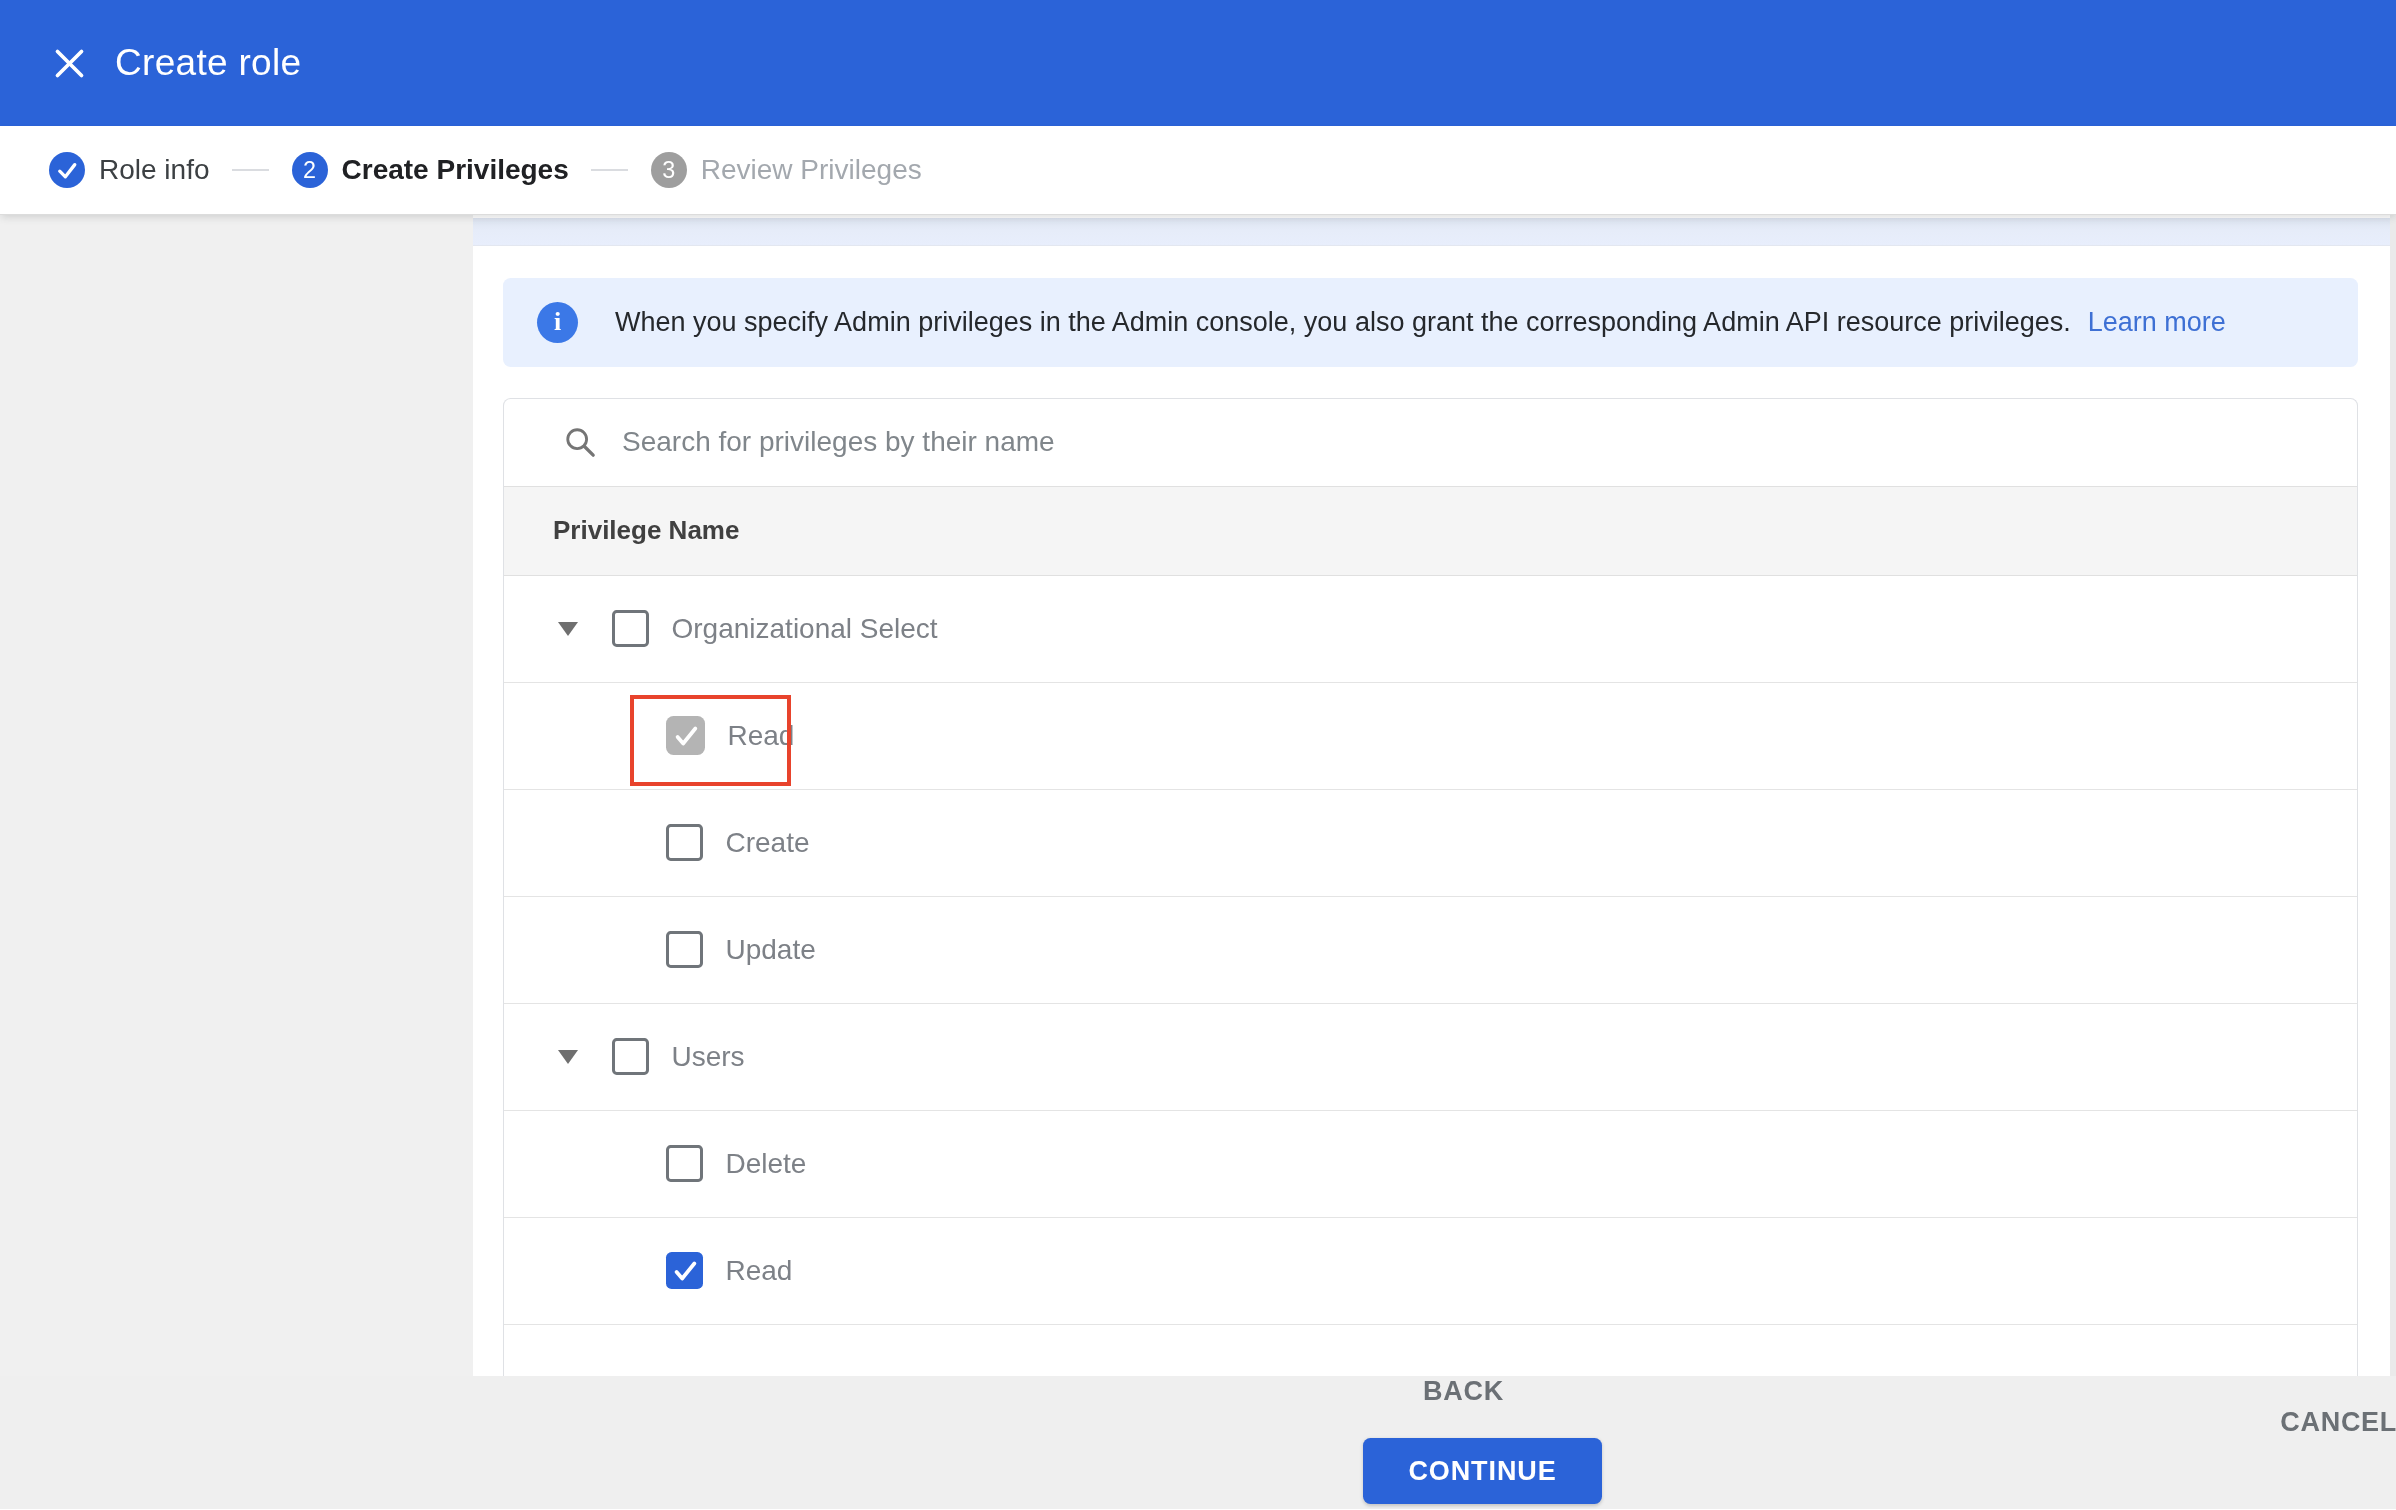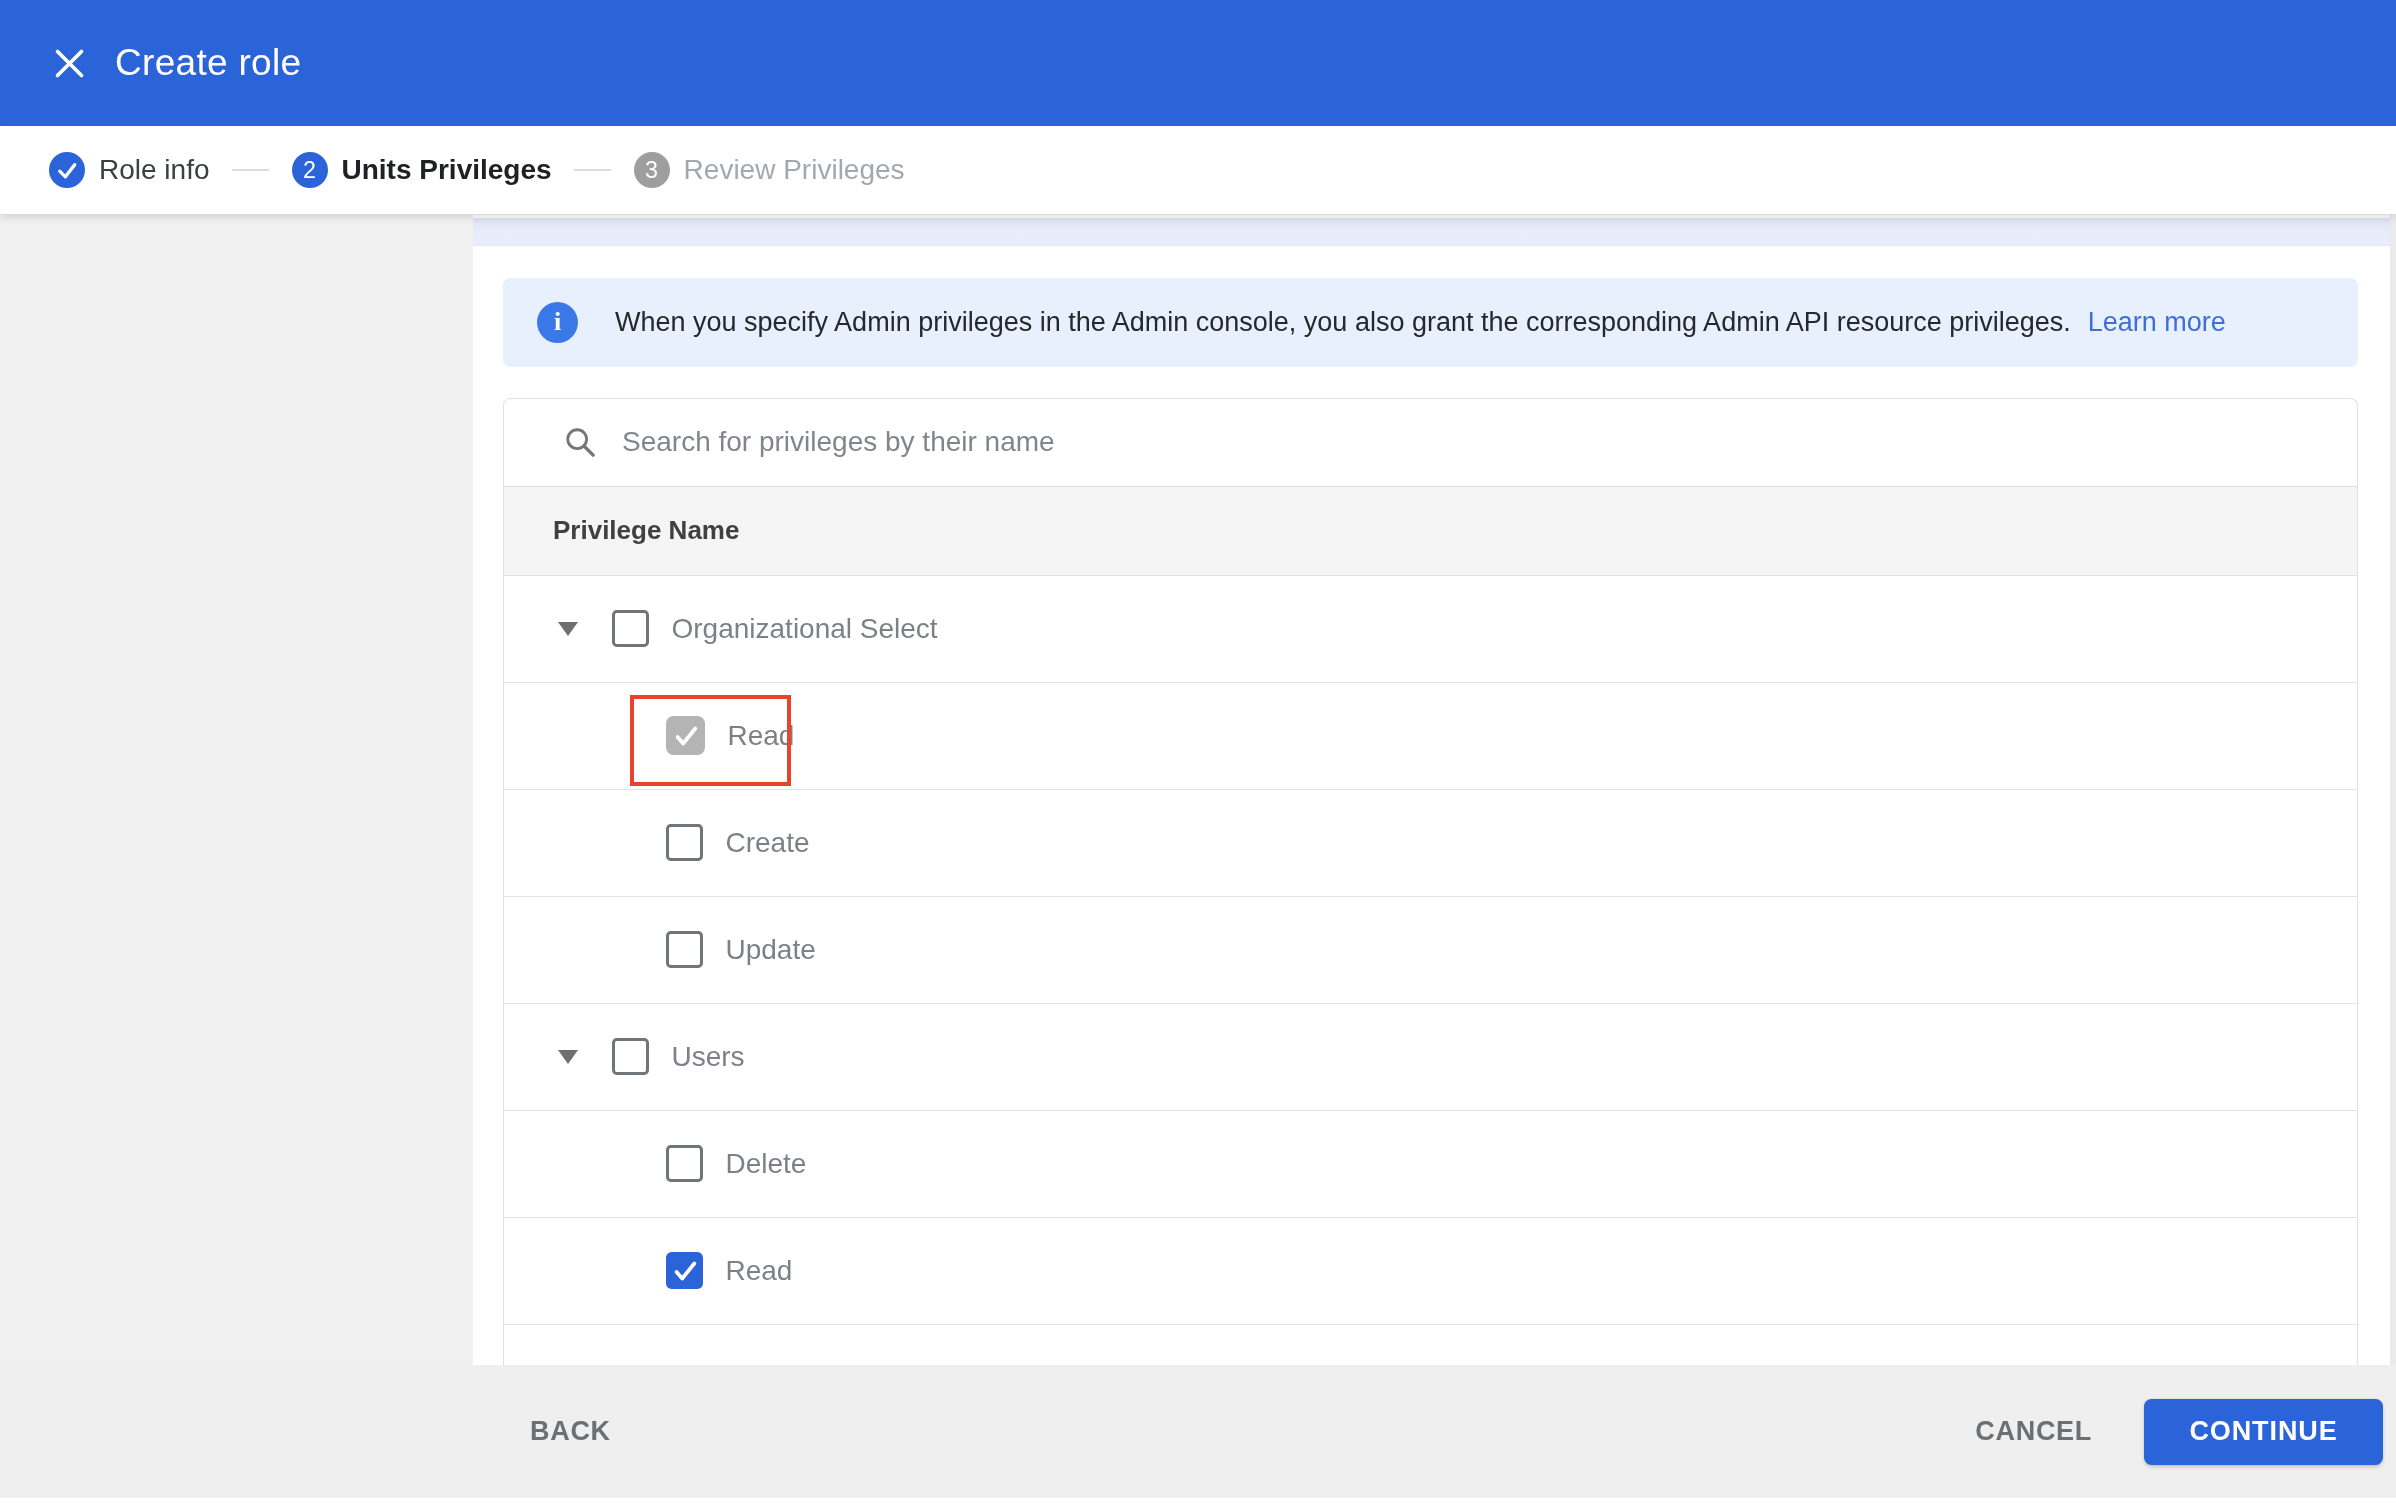--- a/index.html
+++ b/index.html
@@ -73,22 +73,22 @@
                      display:flex; align-items:center; justify-content:center; }
   .cb-checked-blue { border:none; border-radius:5.6px; background:#2b63d8;
                      display:flex; align-items:center; justify-content:center; }
   .highlight-box { position:absolute; left:126px; top:12px; width:161px; height:91px;
                    border:4.7px solid #e8432c; pointer-events:none; }
 
   
   .scroll-track { position:absolute; right:0; top:0; width:7.5px; height:1162px; background:#eaeaea; cursor:pointer; }
 
   
-  .footer { position:absolute; left:0; bottom:12px; width:2397px; height:133px; background:#efefef;
-            display:flex; align-items:center; padding-left:530px; }
+  .footer { position:absolute; left:0; bottom:1px; width:2397px; height:133px; background:#efefef;
+            display:flex; align-items:center; padding-left:530px;flex-direction:column; }
   .text-btn { background:none; border:none; font-family:"Liberation Sans", sans-serif;
               font-size:27px; font-weight:700; color:#6b7075; letter-spacing:0.7px; cursor:pointer; }
   .cancel-btn { margin-left:auto; }
   .continue-btn { margin-left:52px; margin-right:14px; width:239px; height:66px; border:none; border-radius:7.5px;
                   background:#2b63d8; color:#ffffff; font-family:"Liberation Sans", sans-serif;
                   font-size:27px; font-weight:700; letter-spacing:0.9px; cursor:pointer;
                   box-shadow:0 1.9px 3.7px rgba(0,0,0,0.18); }
 </style>
 </head>
 <body>
@@ -108,21 +108,21 @@
     <div class="step-circle done">
       <svg width="22.5" height="22.5" viewBox="0 0 24 24">
           <polyline points="4,13 10,19 20,6" fill="none" stroke="#ffffff" stroke-width="3.5" stroke-linecap="round" stroke-linejoin="round"></polyline>
         </svg>
     </div>
     <div class="step-label done">Role info</div>
   </div>
   <div class="step-connector"></div>
   <div class="step">
     <div class="step-circle active">2</div>
-    <div class="step-label active">Units Privileges</div>
+    <div class="step-label active">Create Privileges</div>
   </div>
   <div class="step-connector"></div>
   <div class="step">
     <div class="step-circle upcoming">3</div>
     <div class="step-label upcoming">Review Privileges</div>
   </div>
 </div>
 
 <div class="main">
   <div class="left-panel"></div>

